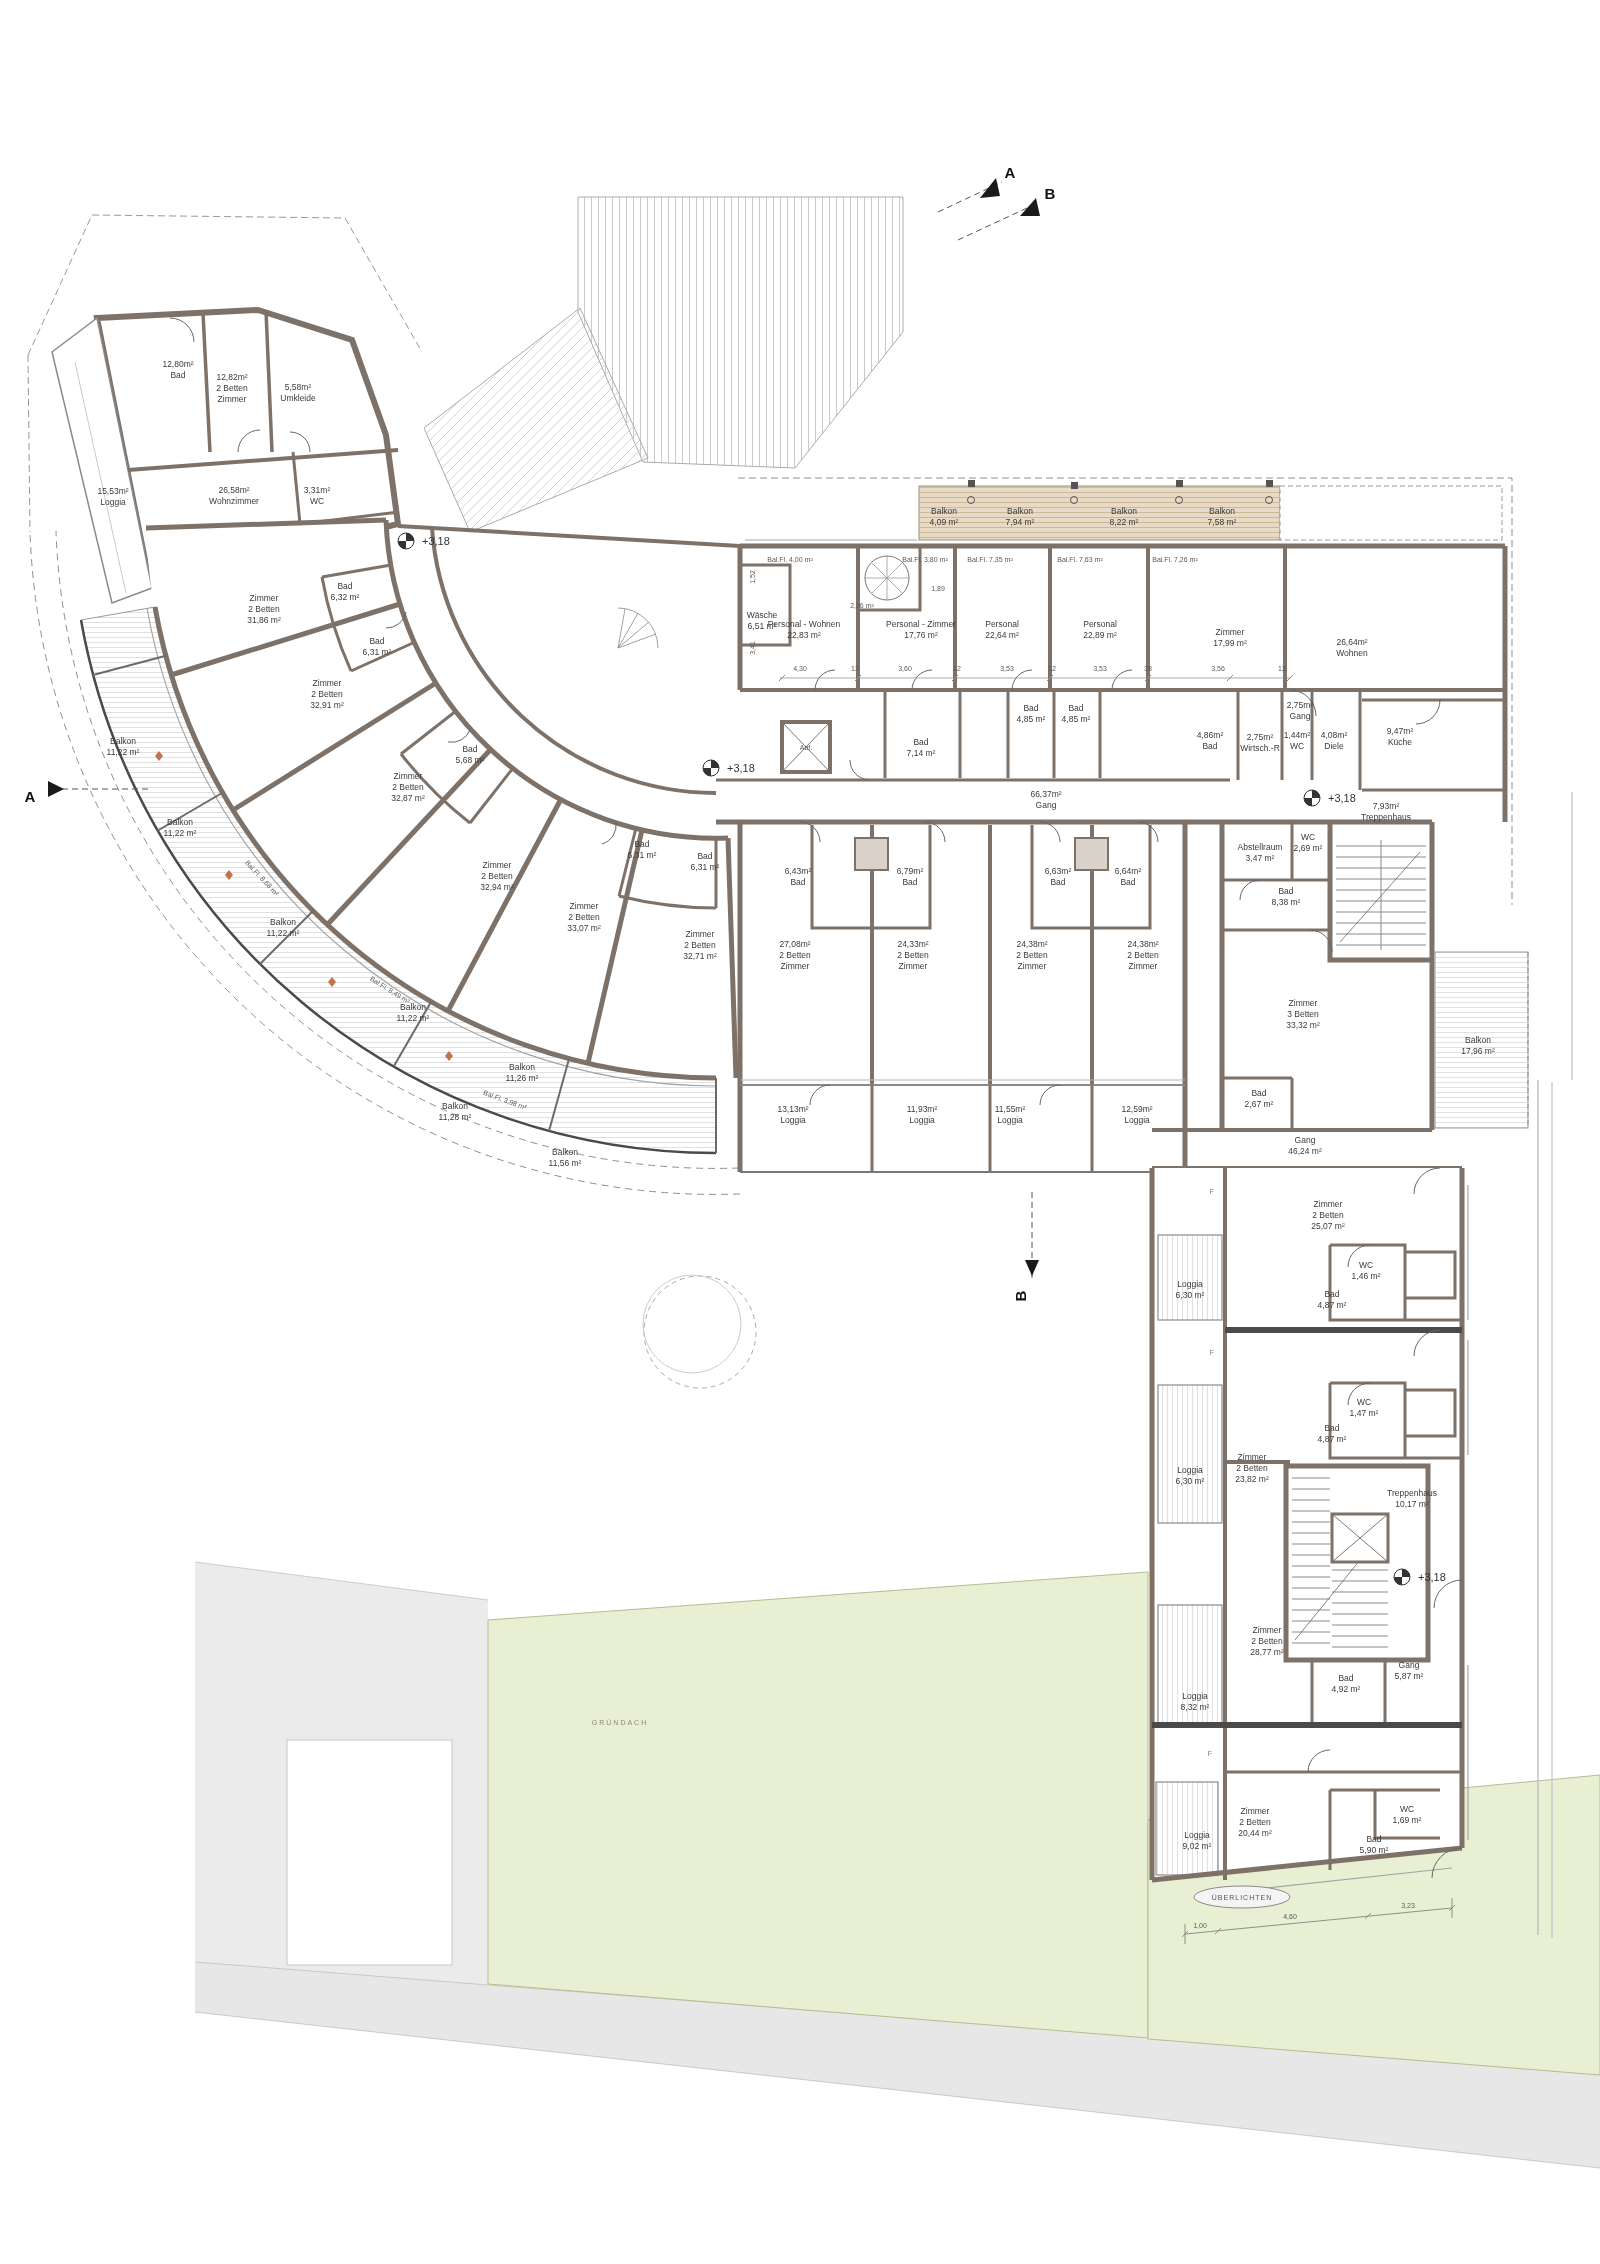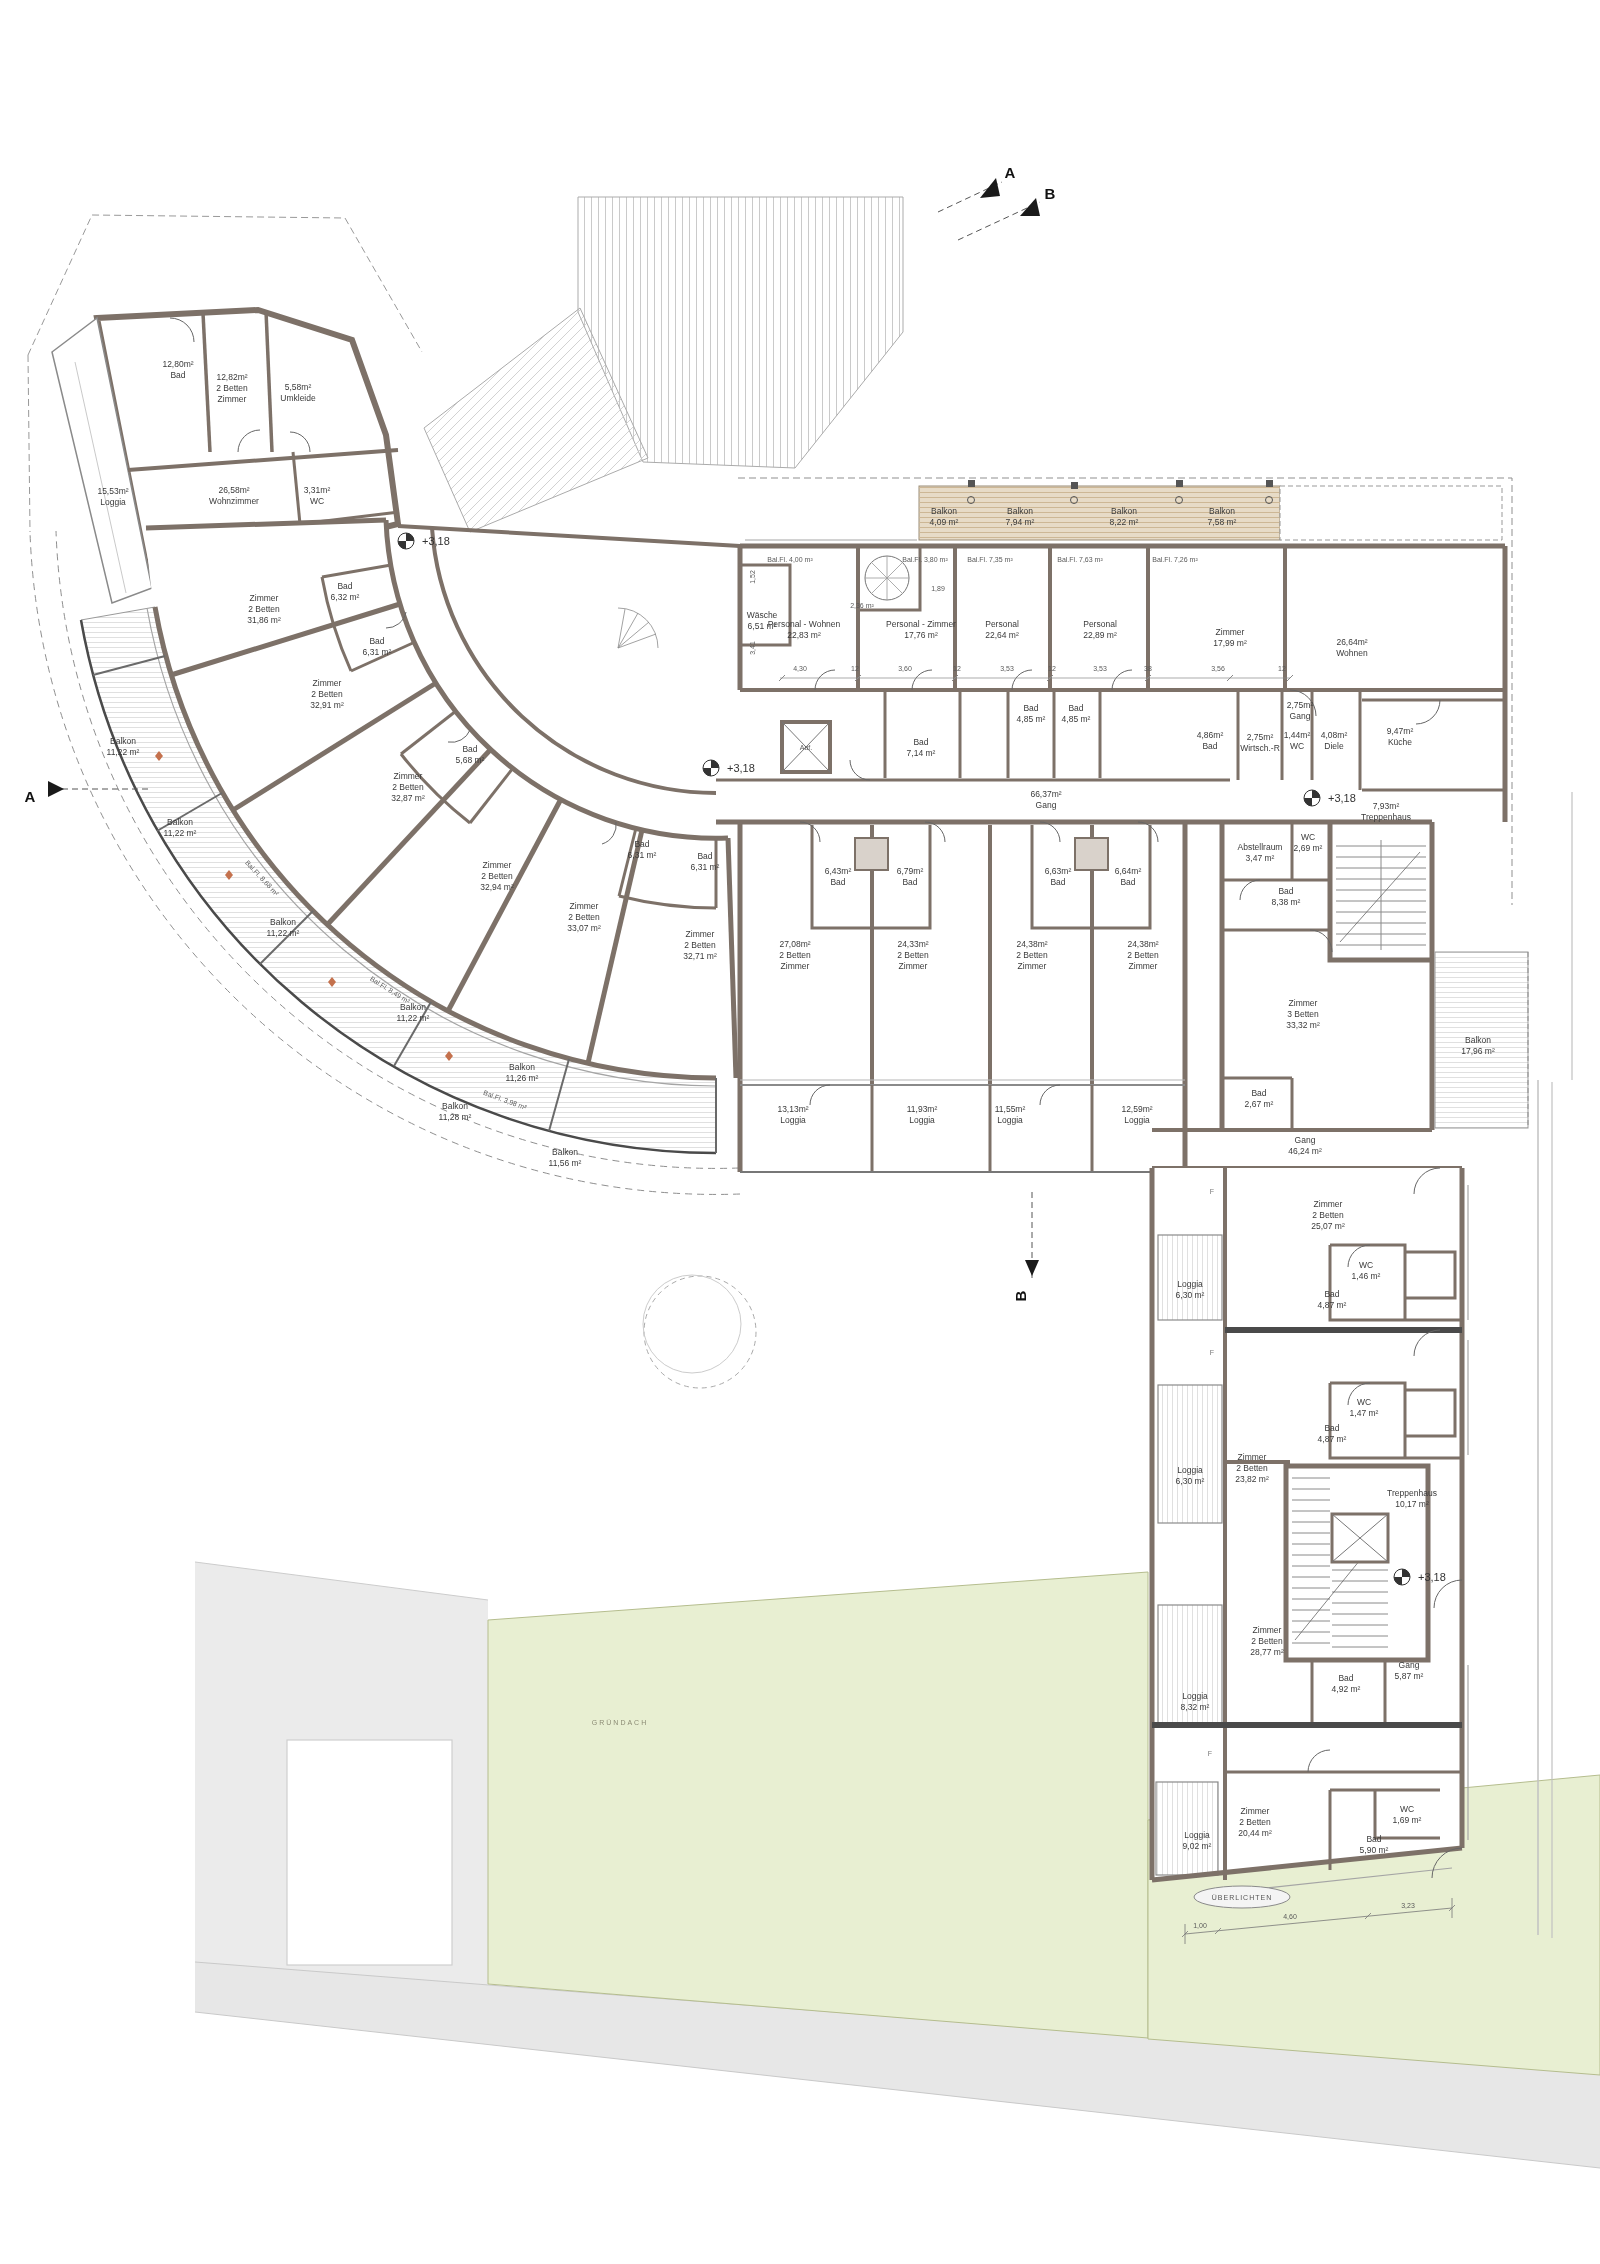--- a/index.html
+++ b/index.html
@@ -521,21 +521,21 @@
 Gang</div>
 <div class="lbl" style="left:1386px;top:812px">7,93m²
 Treppenhaus</div>
 <div class="dim" style="left:806px;top:747px">Auf.</div>
 
 <div class="lvl" style="left:422px;top:541px">+3,18</div>
 <div class="lvl" style="left:727px;top:768px">+3,18</div>
 <div class="lvl" style="left:1328px;top:798px">+3,18</div>
 <div class="lvl" style="left:1418px;top:1577px">+3,18</div>
 
-<div class="lbl" style="left:838px;top:877px">6,43m²
+<div class="lbl" style="left:798px;top:877px">6,43m²
 Bad</div>
 <div class="lbl" style="left:910px;top:877px">6,79m²
 Bad</div>
 <div class="lbl" style="left:1058px;top:877px">6,63m²
 Bad</div>
 <div class="lbl" style="left:1128px;top:877px">6,64m²
 Bad</div>
 <div class="lbl" style="left:795px;top:955px">27,08m²
 2 Betten
 Zimmer</div>

